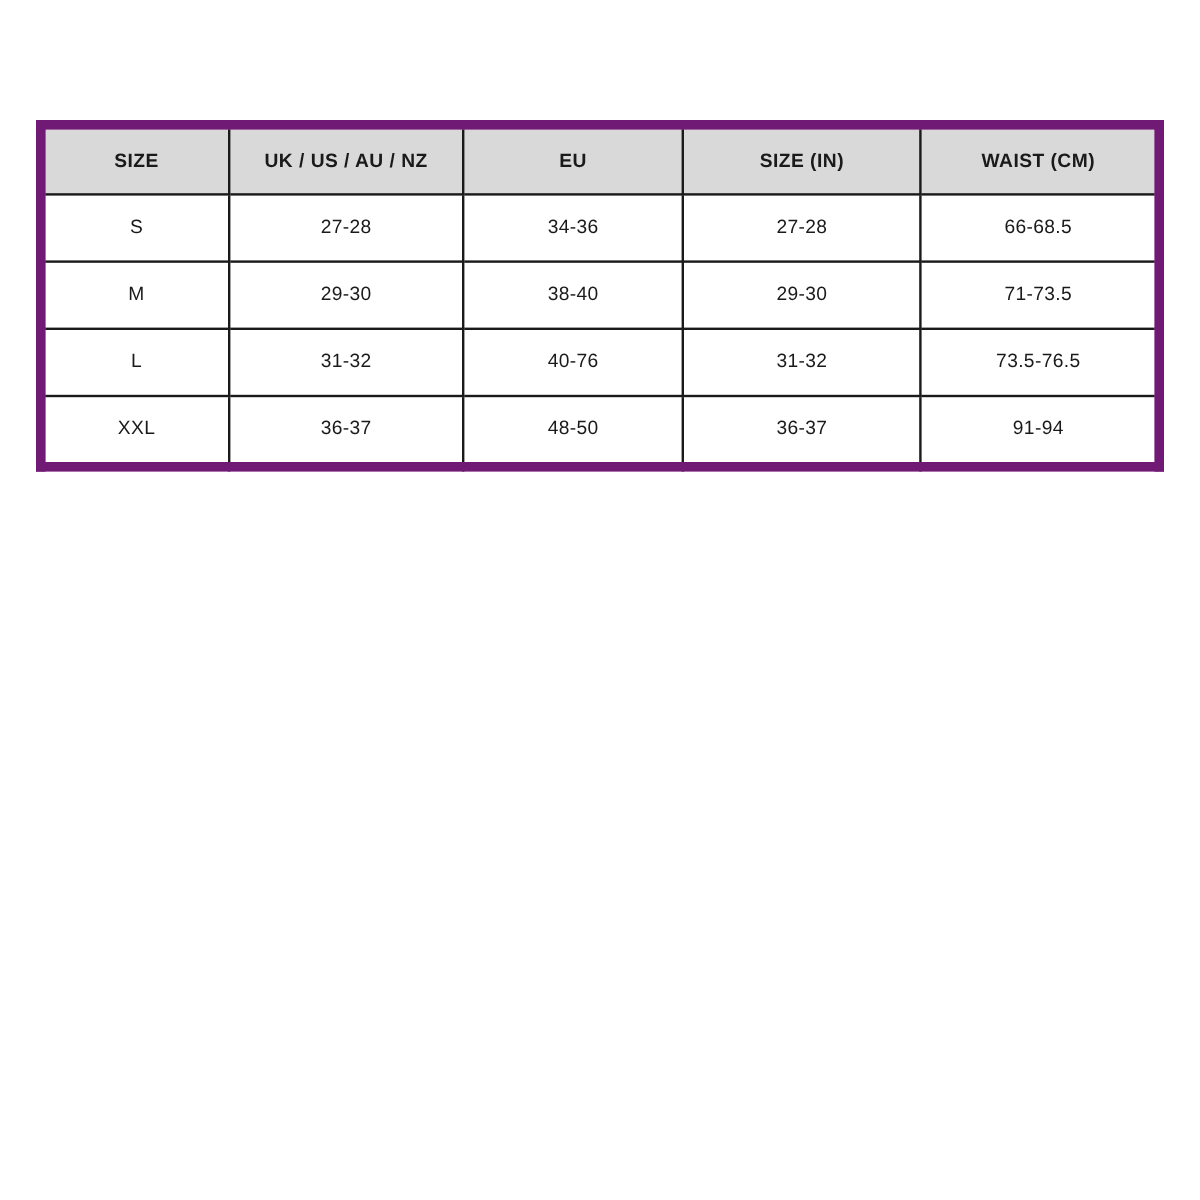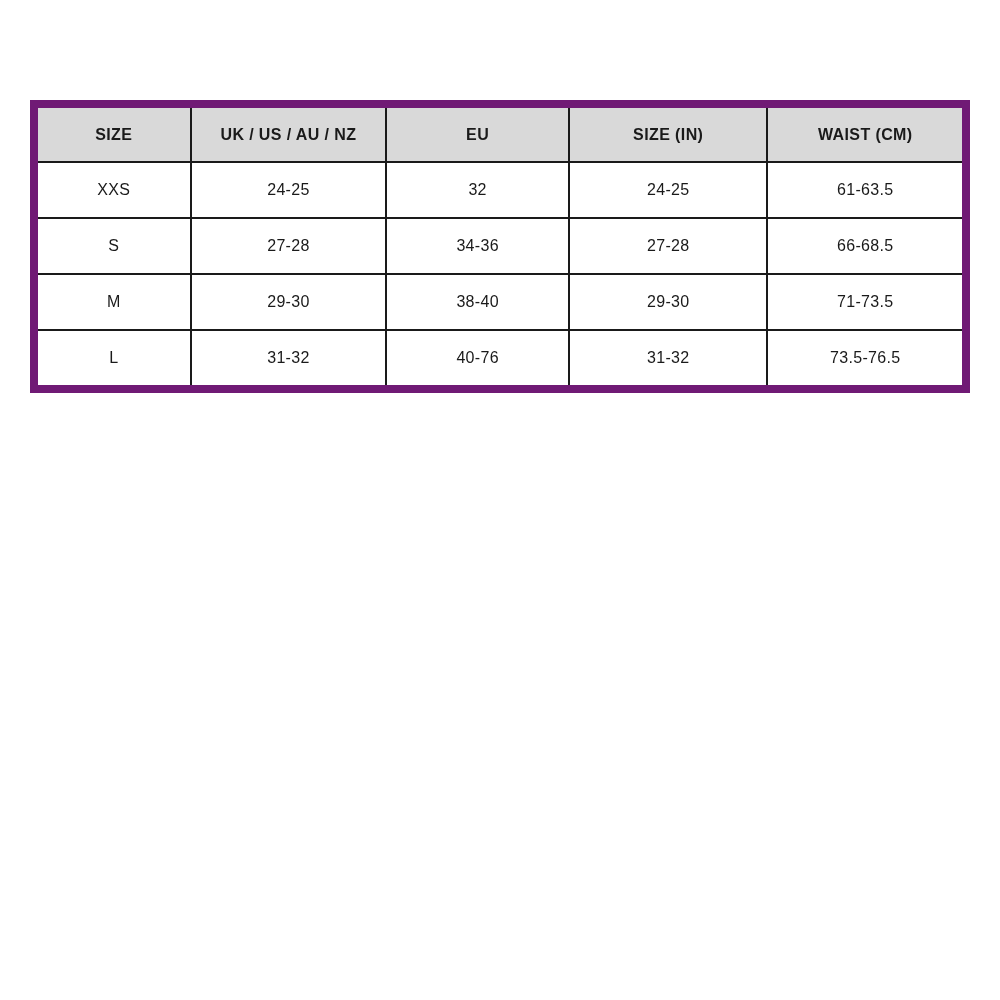--- a/index.html
+++ b/index.html
@@ -82,43 +82,43 @@
       <tr>
         <th>SIZE</th>
         <th>UK / US / AU / NZ</th>
         <th>EU</th>
         <th>SIZE (IN)</th>
         <th>WAIST (CM)</th>
       </tr>
     </thead>
     <tbody>
       <tr>
-        <td>XXS</td>
-        <td>24-25</td>
-        <td>32</td>
-        <td>24-25</td>
-        <td>61-63.5</td>
-      </tr>
-      <tr>
         <td>S</td>
         <td>27-28</td>
         <td>34-36</td>
         <td>27-28</td>
         <td>66-68.5</td>
       </tr>
       <tr>
         <td>M</td>
         <td>29-30</td>
         <td>38-40</td>
         <td>29-30</td>
         <td>71-73.5</td>
       </tr>
       <tr>
         <td>L</td>
         <td>31-32</td>
         <td>40-76</td>
         <td>31-32</td>
         <td>73.5-76.5</td>
       </tr>
+      <tr>
+        <td>XXL</td>
+        <td>36-37</td>
+        <td>48-50</td>
+        <td>36-37</td>
+        <td>91-94</td>
+      </tr>
     </tbody>
   </table>
 
 </div>
 
 </body></html>

